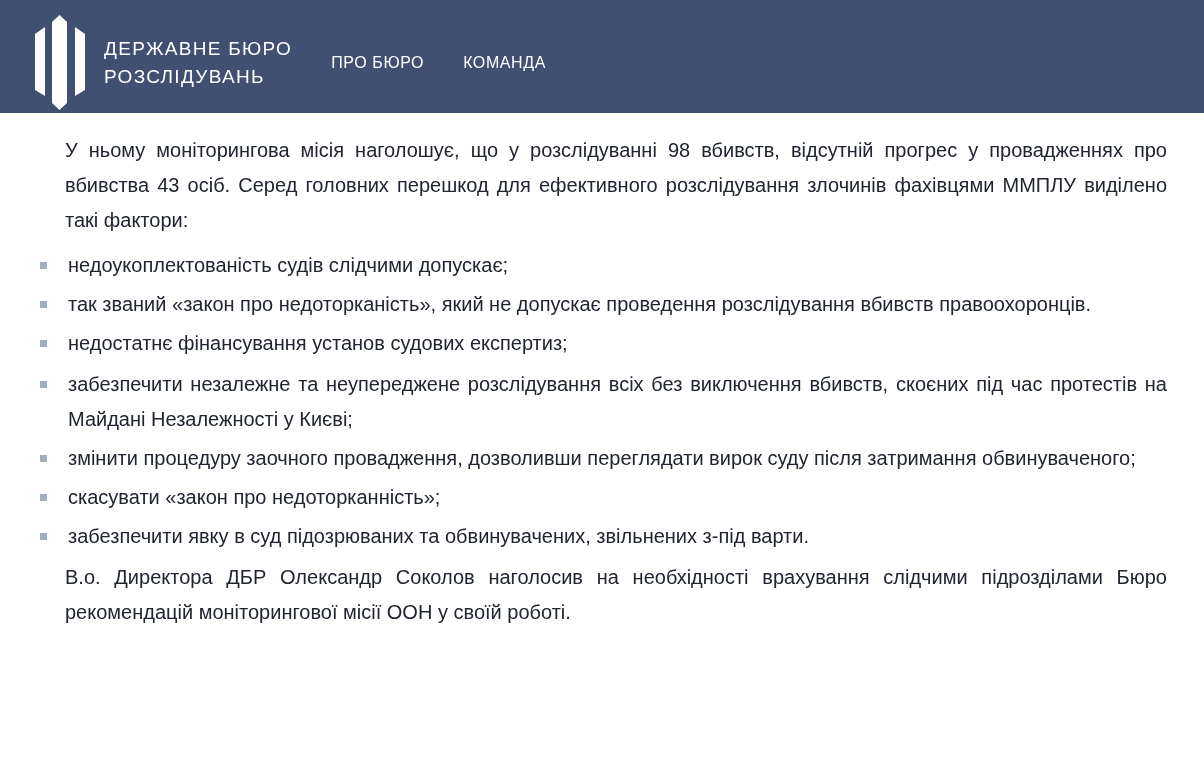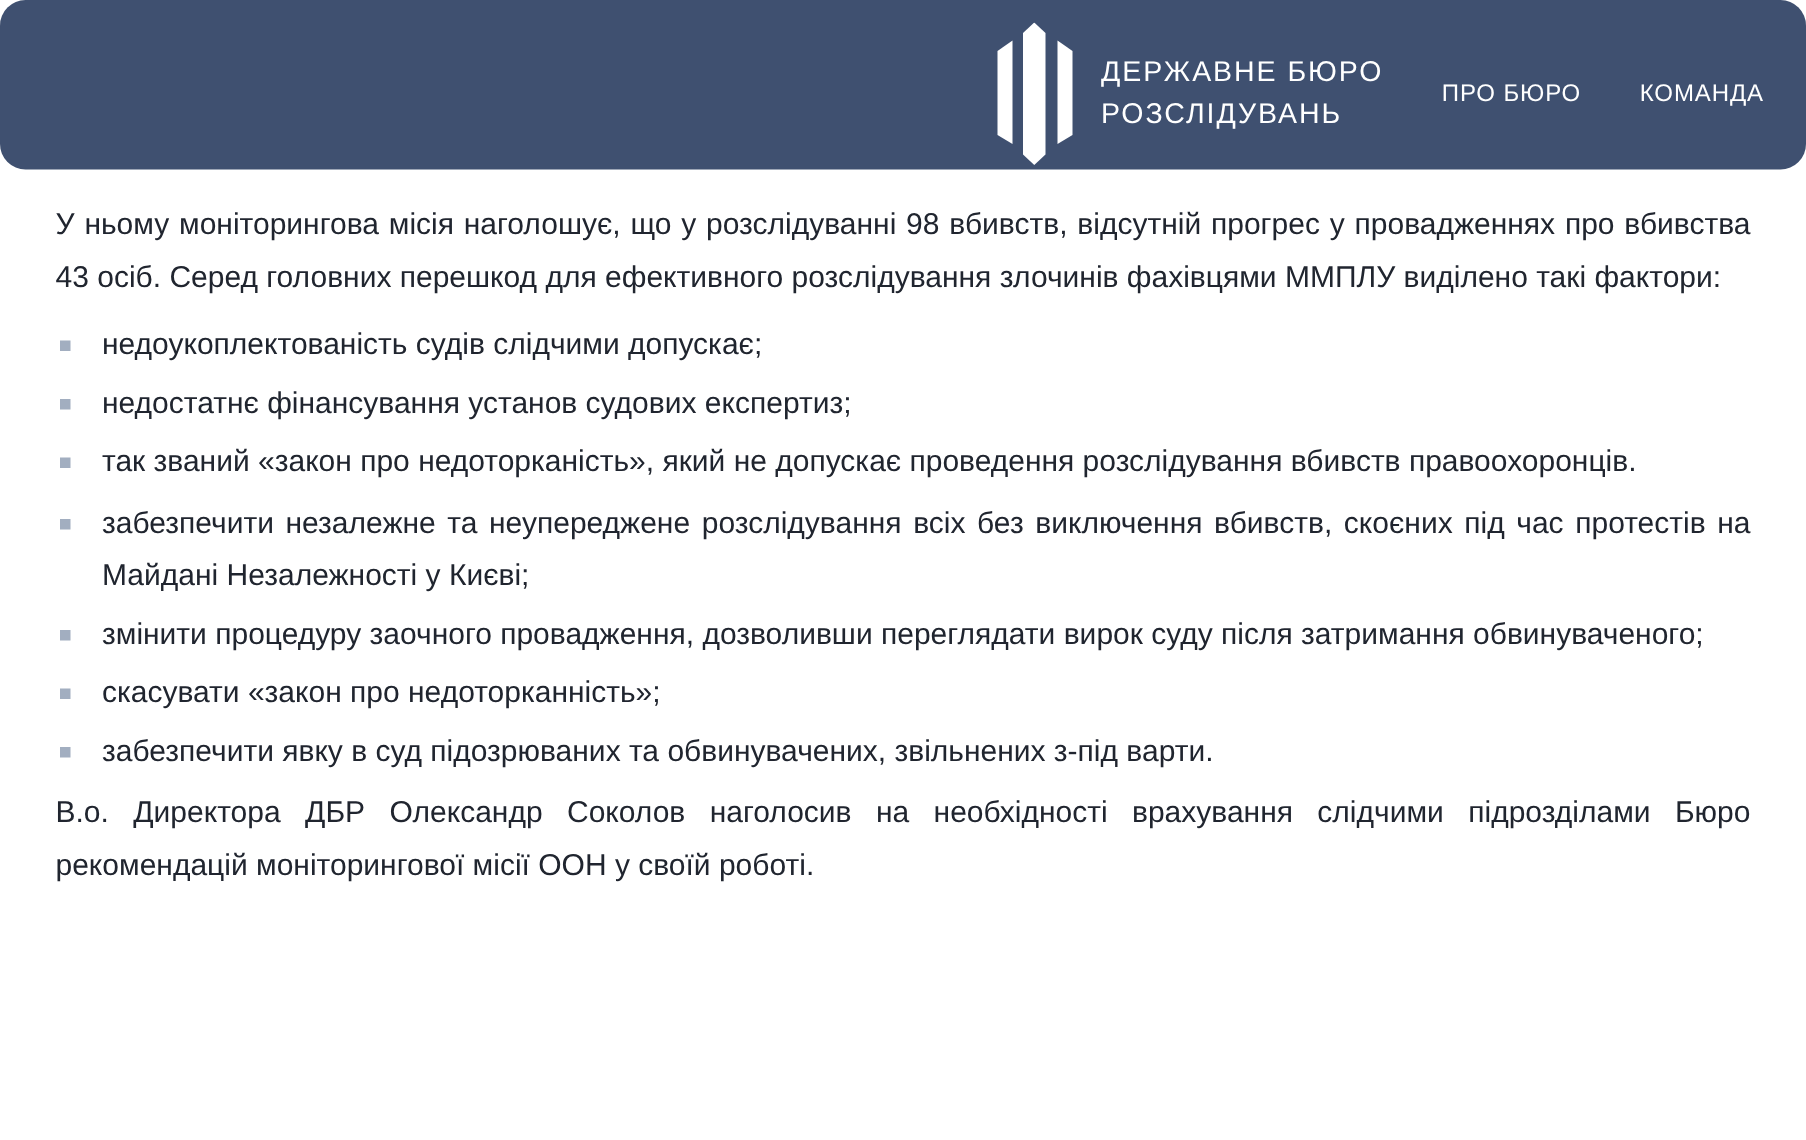--- a/index.html
+++ b/index.html
@@ -14,23 +14,22 @@
     --text-color: #20252f;
     --bullet-color: #a2aec0;
     --nav-color: #ffffff;
   }
   
   .site-header {
     height: 113px;
     background: var(--header-bg);
     display: flex;
     align-items: center;
-    justify-content: flex-end;
+    justify-content: flex-start;
     padding: 12px 28px 0 30px;
-    border-radius: 17px;
   }
   .logo-group {
     display: flex;
     align-items: center;
     cursor: pointer;
   }
   .logo-mark { width: 60px; height: 95px; display: block; }
   .logo-mark polygon { fill: #ffffff; }
   .logo-text {
     margin-left: 14px;
@@ -53,20 +52,21 @@
   
   .article {
     padding: 20px 37px 0 37px;
     color: var(--text-color);
     font-size: 20px;
     line-height: 35px;
   }
   .article p {
     text-align: justify;
     margin-bottom: 10px;
+    margin-left: 28px;
   }
   .article ul {
     list-style: none;
     margin: 4px 0 6px 0;
   }
   .article li {
     position: relative;
     padding-left: 31px;
     text-align: justify;
     margin-bottom: 4px;
@@ -99,22 +99,22 @@
     <a class="nav-link" href="#">ПРО БЮРО</a>
     <a class="nav-link" href="#">КОМАНДА</a>
   </nav>
 </header>
 
 <main class="article">
   <p>У ньому моніторингова місія наголошує, що у розслідуванні 98 вбивств, відсутній прогрес у провадженнях про вбивства 43 осіб. Серед головних перешкод для ефективного розслідування злочинів фахівцями ММПЛУ виділено такі фактори:</p>
 
   <ul>
       <li><span class="bullet"></span><span>недоукоплектованість судів слідчими допускає;</span></li>
+      <li><span class="bullet"></span><span>так званий «закон про недоторканість», який не допускає проведення розслідування вбивств правоохоронців.</span></li>
       <li><span class="bullet"></span><span>недостатнє фінансування установ судових експертиз;</span></li>
-      <li><span class="bullet"></span><span>так званий «закон про недоторканість», який не допускає проведення розслідування вбивств правоохоронців.</span></li>
     </ul>
 
 
   <ul>
       <li><span class="bullet"></span><span>забезпечити незалежне та неупереджене розслідування всіх без виключення вбивств, скоєних під час протестів на Майдані Незалежності у Києві;</span></li>
       <li><span class="bullet"></span><span>змінити процедуру заочного провадження, дозволивши переглядати вирок суду після затримання обвинуваченого;</span></li>
       <li><span class="bullet"></span><span>скасувати «закон про недоторканність»;</span></li>
       <li><span class="bullet"></span><span>забезпечити явку в суд підозрюваних та обвинувачених, звільнених з-під варти.</span></li>
     </ul>
 

